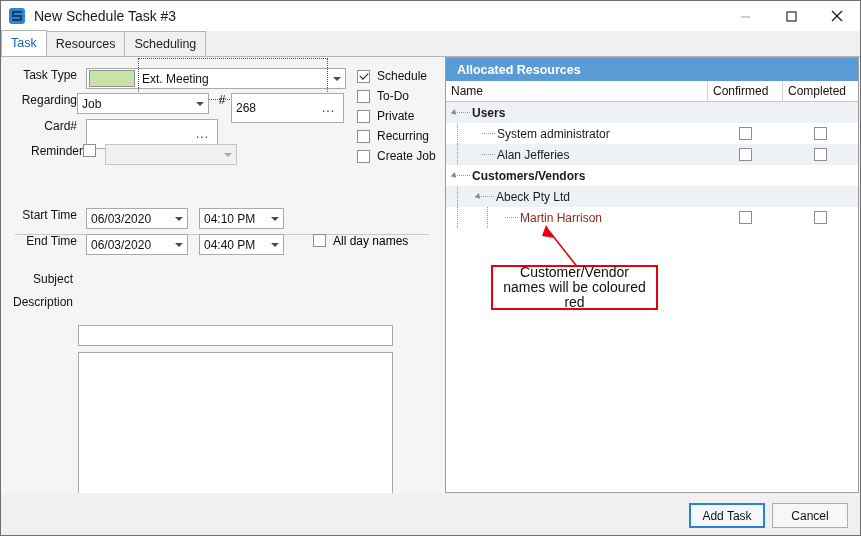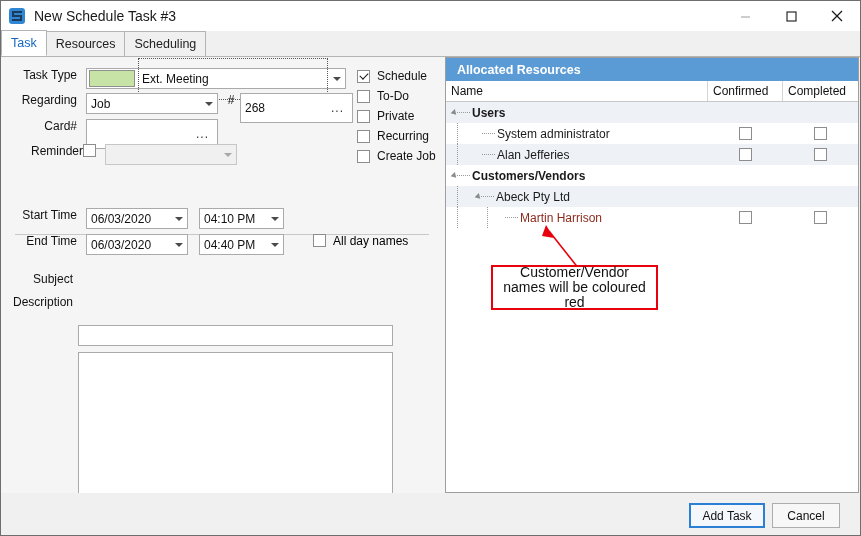--- a/index.html
+++ b/index.html
@@ -431,21 +431,21 @@
         <div class="swatch"></div>
         <div class="focus-dotted">Ext. Meeting</div>
         <div class="arrow">
             <span class="chev"></span>
           </div>
       </div>
     </div>
 
     <div class="form-row" style="left:14px; top:36px; width:420px;">
       <div class="lbl" style="width:62px;">Regarding</div>
-      <div class="combo" style="width:132px; margin-left:9px;gap:27px;">
+      <div class="combo" style="width:132px; gap:27px;">
         <div class="val">Job</div>
         <div class="arrow">
             <span class="chev"></span>
           </div>
       </div>
       <div class="lbl" style="width:12px; margin-left:7px; text-align:center;">#</div>
       <div class="inp" style="width:113px; margin-left:3px;">
         <span>268</span>
         <span class="ellipsis-btn">...</span>
       </div>
@@ -630,16 +630,16 @@
   <svg class="anno-arrow" viewBox="0 0 80 50">
     <line x1="58" y1="48" x2="28" y2="10" stroke="#e8000d" stroke-width="1.6"></line>
     <polygon points="25,4 33,17 21,15" fill="#e8000d"></polygon>
   </svg>
   <div class="anno-box">
     <span>Customer/Vendor names will be coloured red</span>
   </div>
 
   <div class="footer">
     <div class="btn primary" style="left:688px; top:10px; width:76px;">Add Task</div>
-    <div class="btn" style="left:771px; top:10px; width:68px;">Cancel</div>
+    <div class="btn" style="left:771px; top:10px; width:76px;">Cancel</div>
   </div>
 
 </div>
 
 </body></html>

